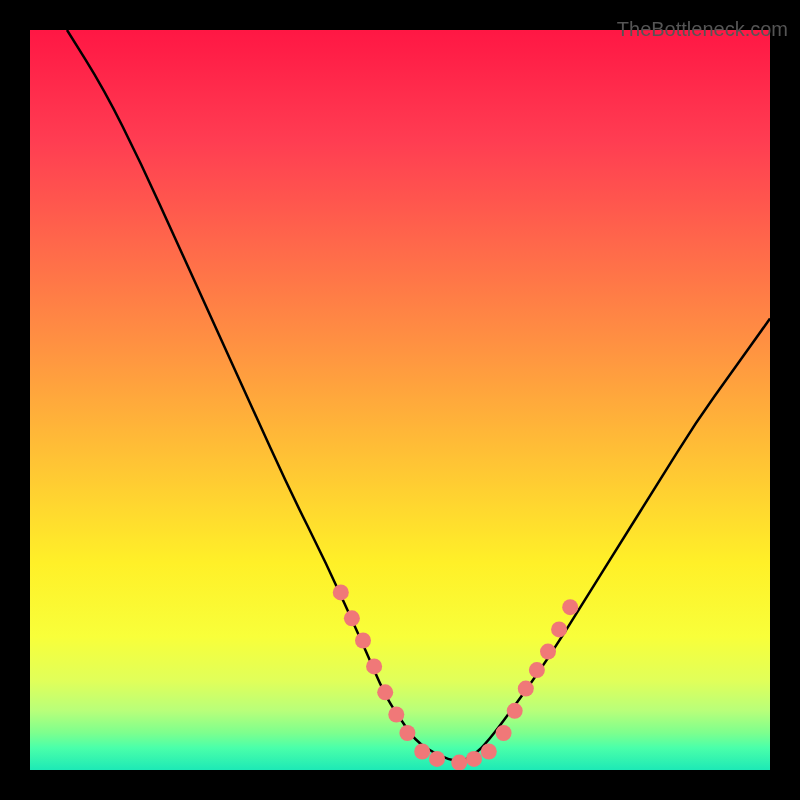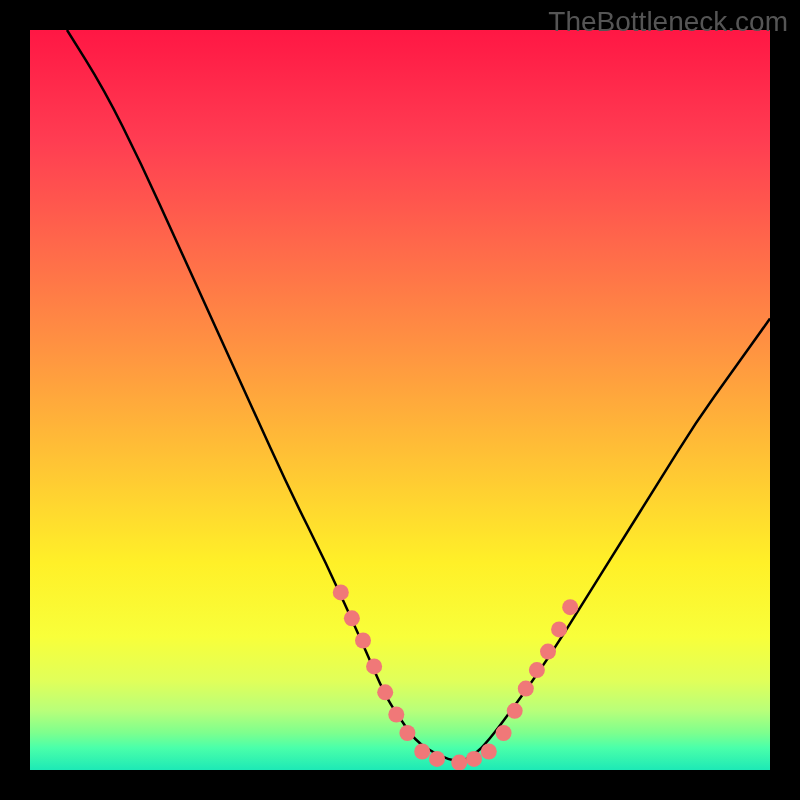--- a/index.html
+++ b/index.html
@@ -9,24 +9,24 @@
     }
     body {
       width: 800px;
       height: 800px;
       background: #000;
       position: relative;
       font-family: Arial, sans-serif;
     }
     .watermark {
       position: absolute;
-      top: 6px;
+      top: 18px;
       right: 12px;
       color: #555;
-      font-size: 28px;
+      font-size: 20px;
       font-weight: 500;
       z-index: 10;
     }
     .chart-area {
       position: absolute;
       top: 30px;
       left: 30px;
       width: 740px;
       height: 740px;
       overflow: hidden;

